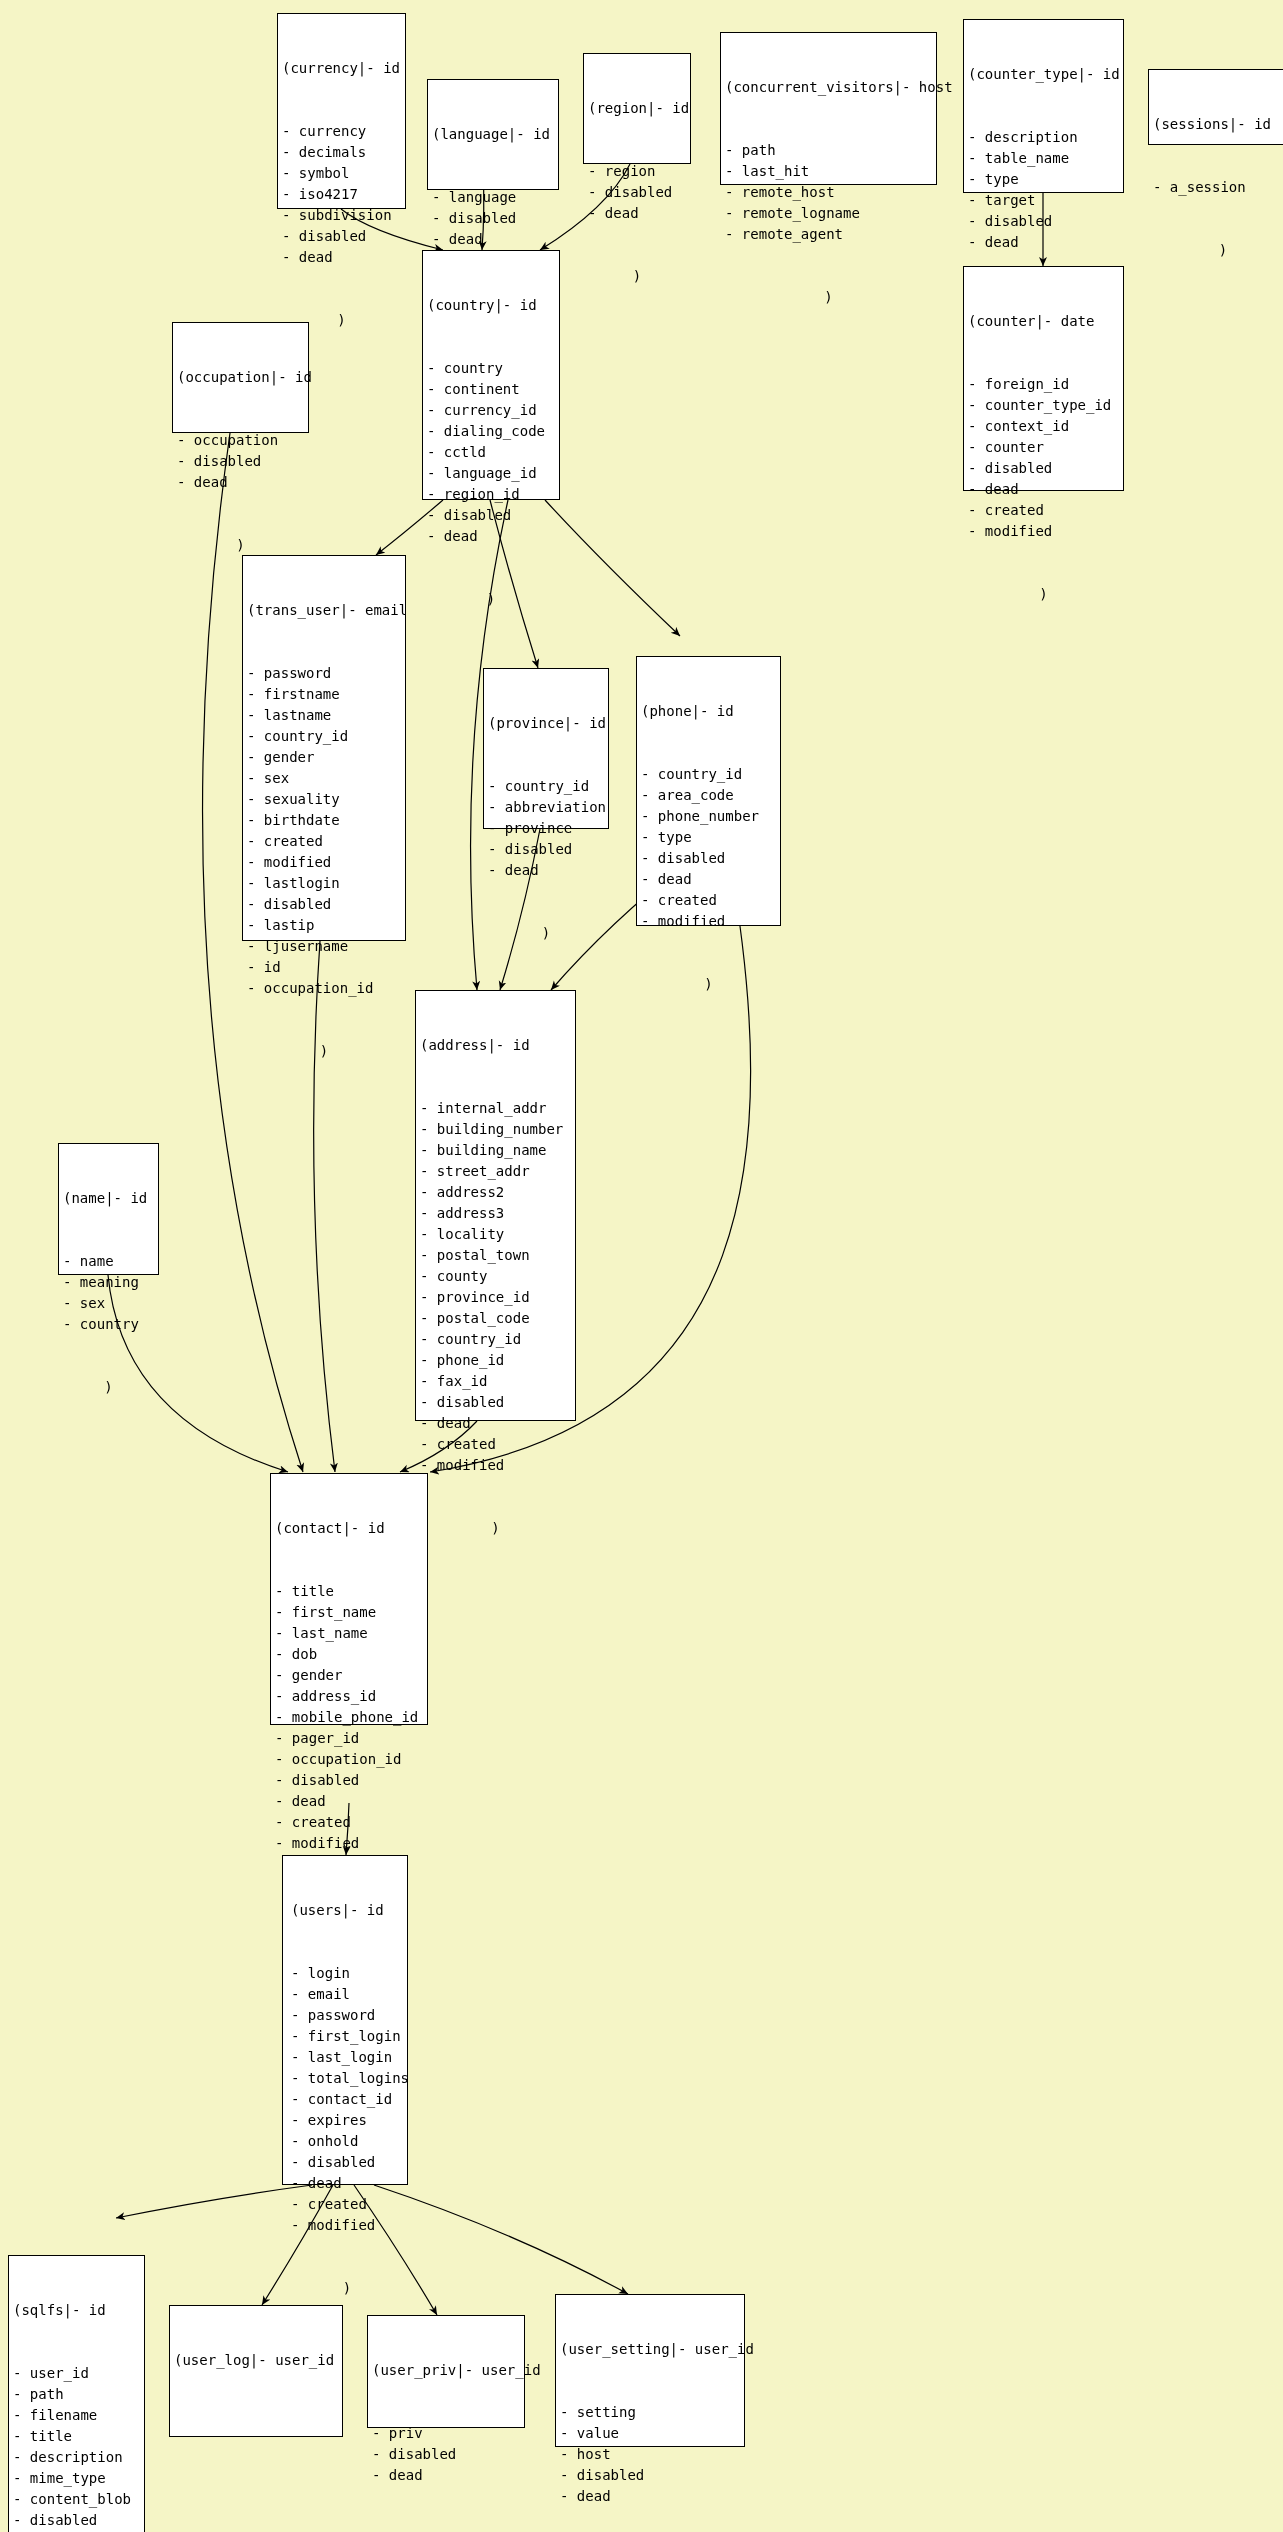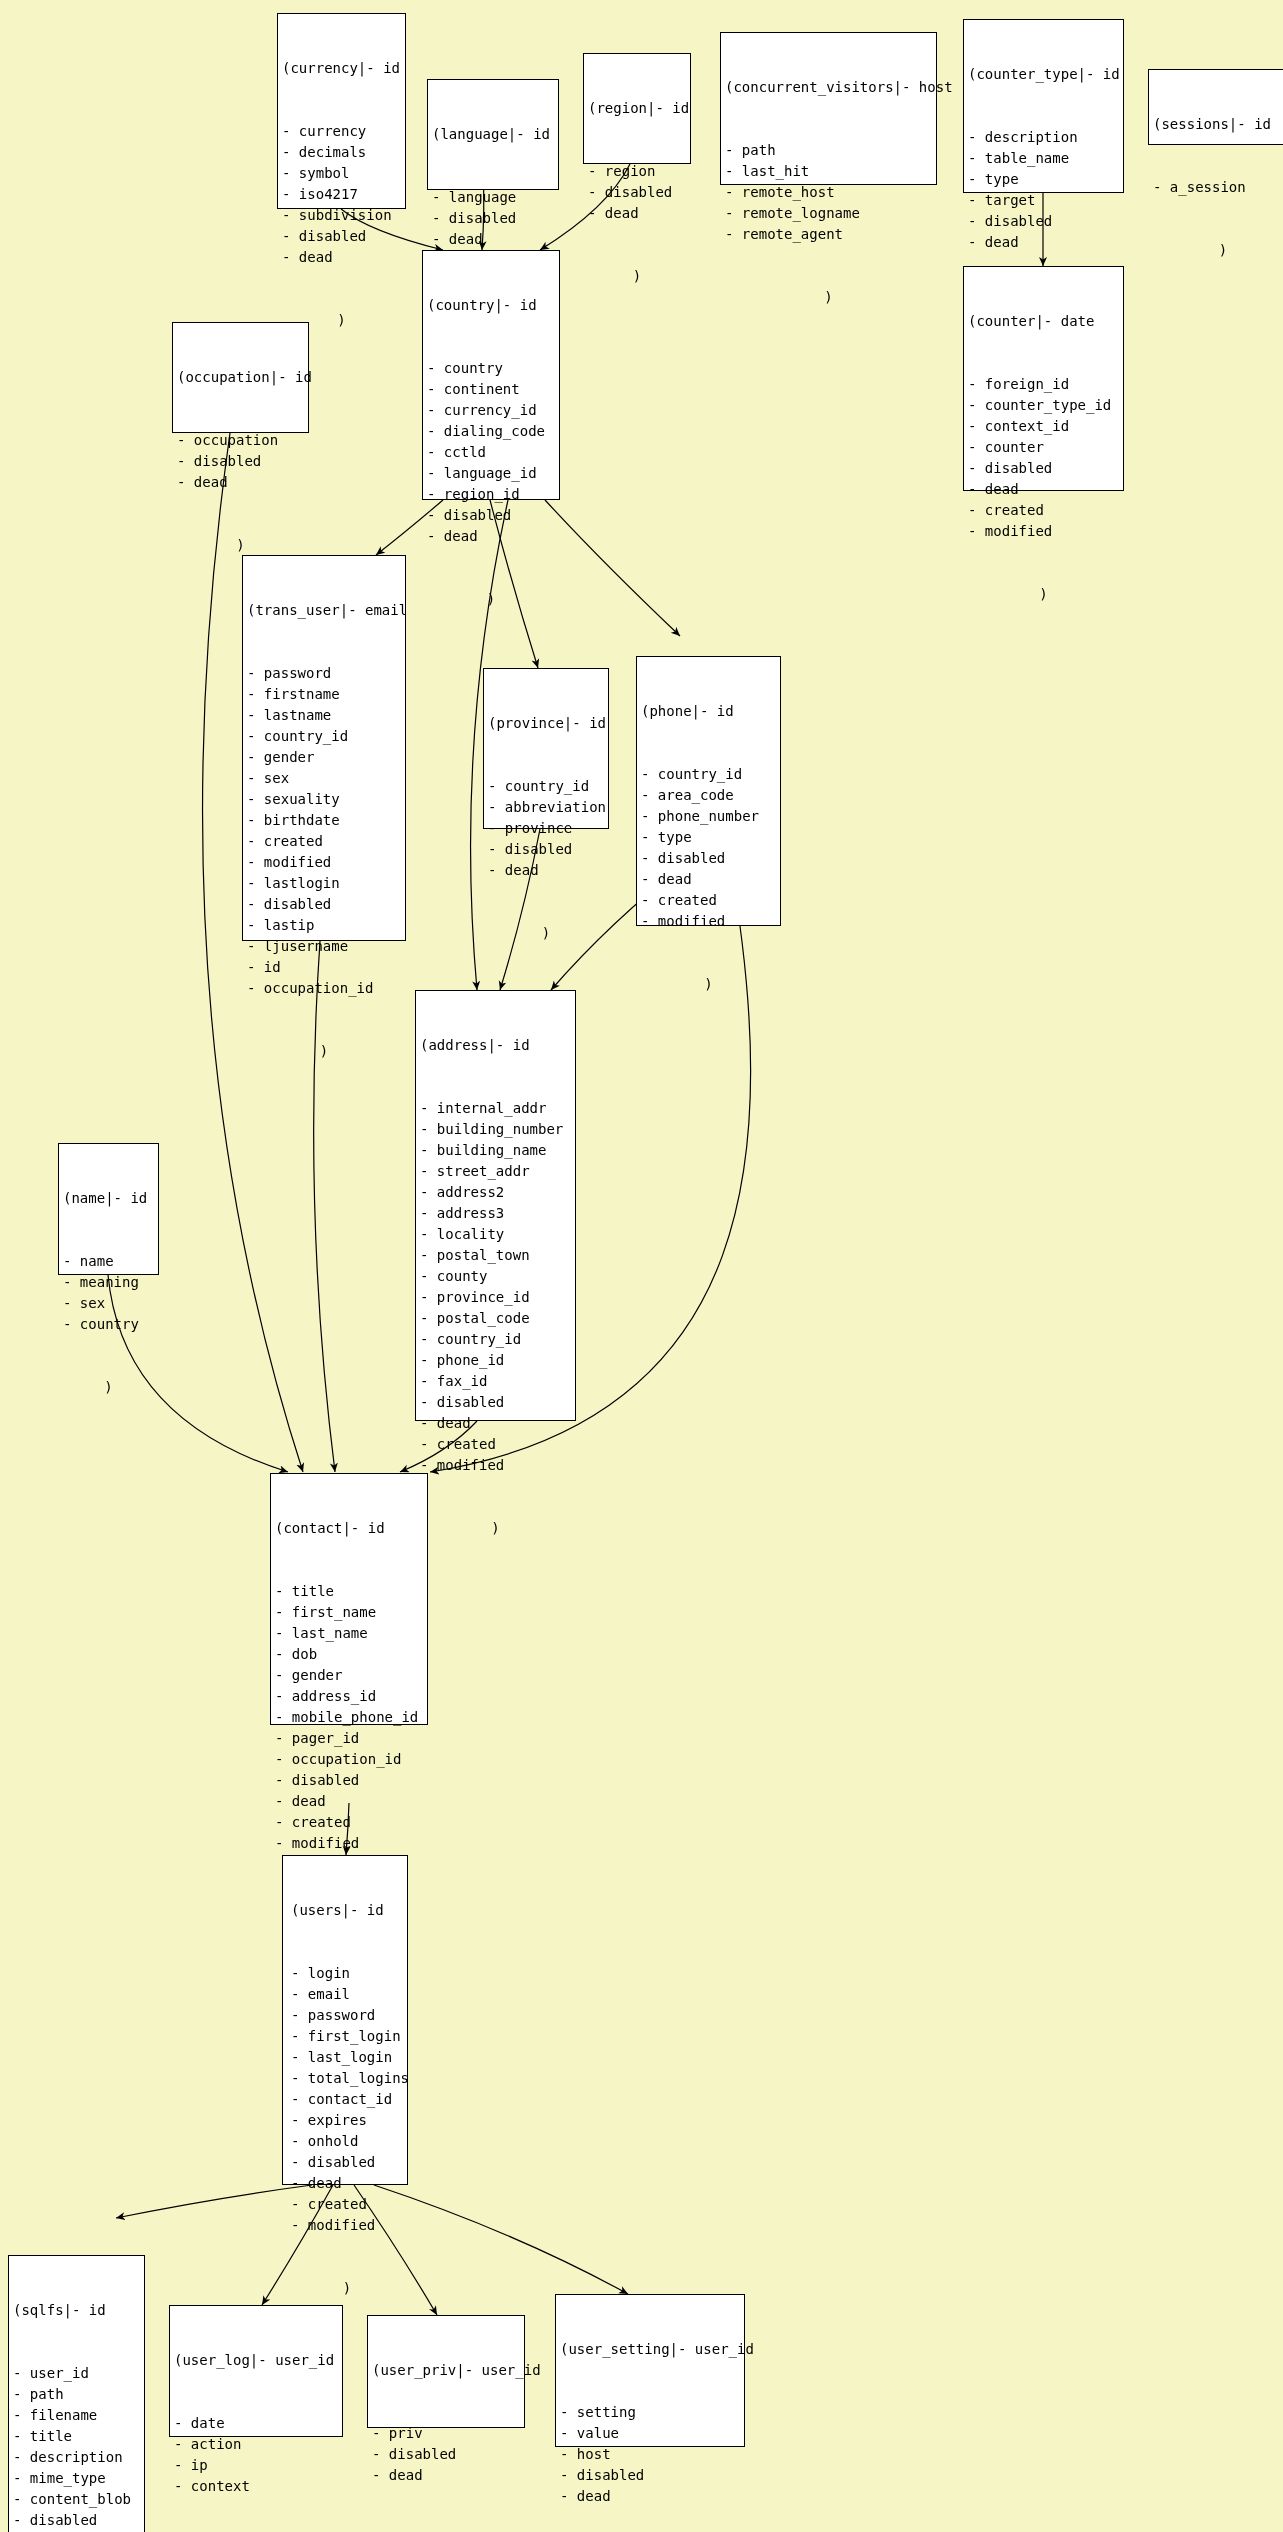--- a/index.html
+++ b/index.html
@@ -144,21 +144,20 @@
     <div><div class="line">- login</div><div class="line">- email</div><div class="line">- password</div><div class="line">- first_login</div><div class="line">- last_login</div><div class="line">- total_logins</div><div class="line">- contact_id</div><div class="line">- expires</div><div class="line">- onhold</div><div class="line">- disabled</div><div class="line">- dead</div><div class="line">- created</div><div class="line">- modified</div></div>
     <div class="line footer">)</div>
   </div>
       <div class="entity" style="left: 8px; top: 2218px; width: 137px; height: 295px; margin-top: 37px;">
     <div class="line header">(sqlfs|- id</div>
     <div><div class="line">- user_id</div><div class="line">- path</div><div class="line">- filename</div><div class="line">- title</div><div class="line">- description</div><div class="line">- mime_type</div><div class="line">- content_blob</div><div class="line">- disabled</div><div class="line">- dead</div><div class="line">- created</div></div>
     
   </div>
       <div class="entity" style="left: 169px; top: 2305px; width: 174px; height: 132px;">
     <div class="line header">(user_log|- user_id</div>
-    <div><div class="line">- date</div><div class="line">- action</div><div class="line">- ip</div><div class="line">- context</div></div>
     
   </div>
       <div class="entity" style="left: 367px; top: 2315px; width: 158px; height: 113px;">
     <div class="line header">(user_priv|- user_id</div>
     <div><div class="line">- priv</div><div class="line">- disabled</div><div class="line">- dead</div></div>
     <div class="line footer">)</div>
   </div>
       <div class="entity" style="left: 555px; top: 2294px; width: 190px; height: 153px;">
     <div class="line header">(user_setting|- user_id</div>
     <div><div class="line">- setting</div><div class="line">- value</div><div class="line">- host</div><div class="line">- disabled</div><div class="line">- dead</div></div>

